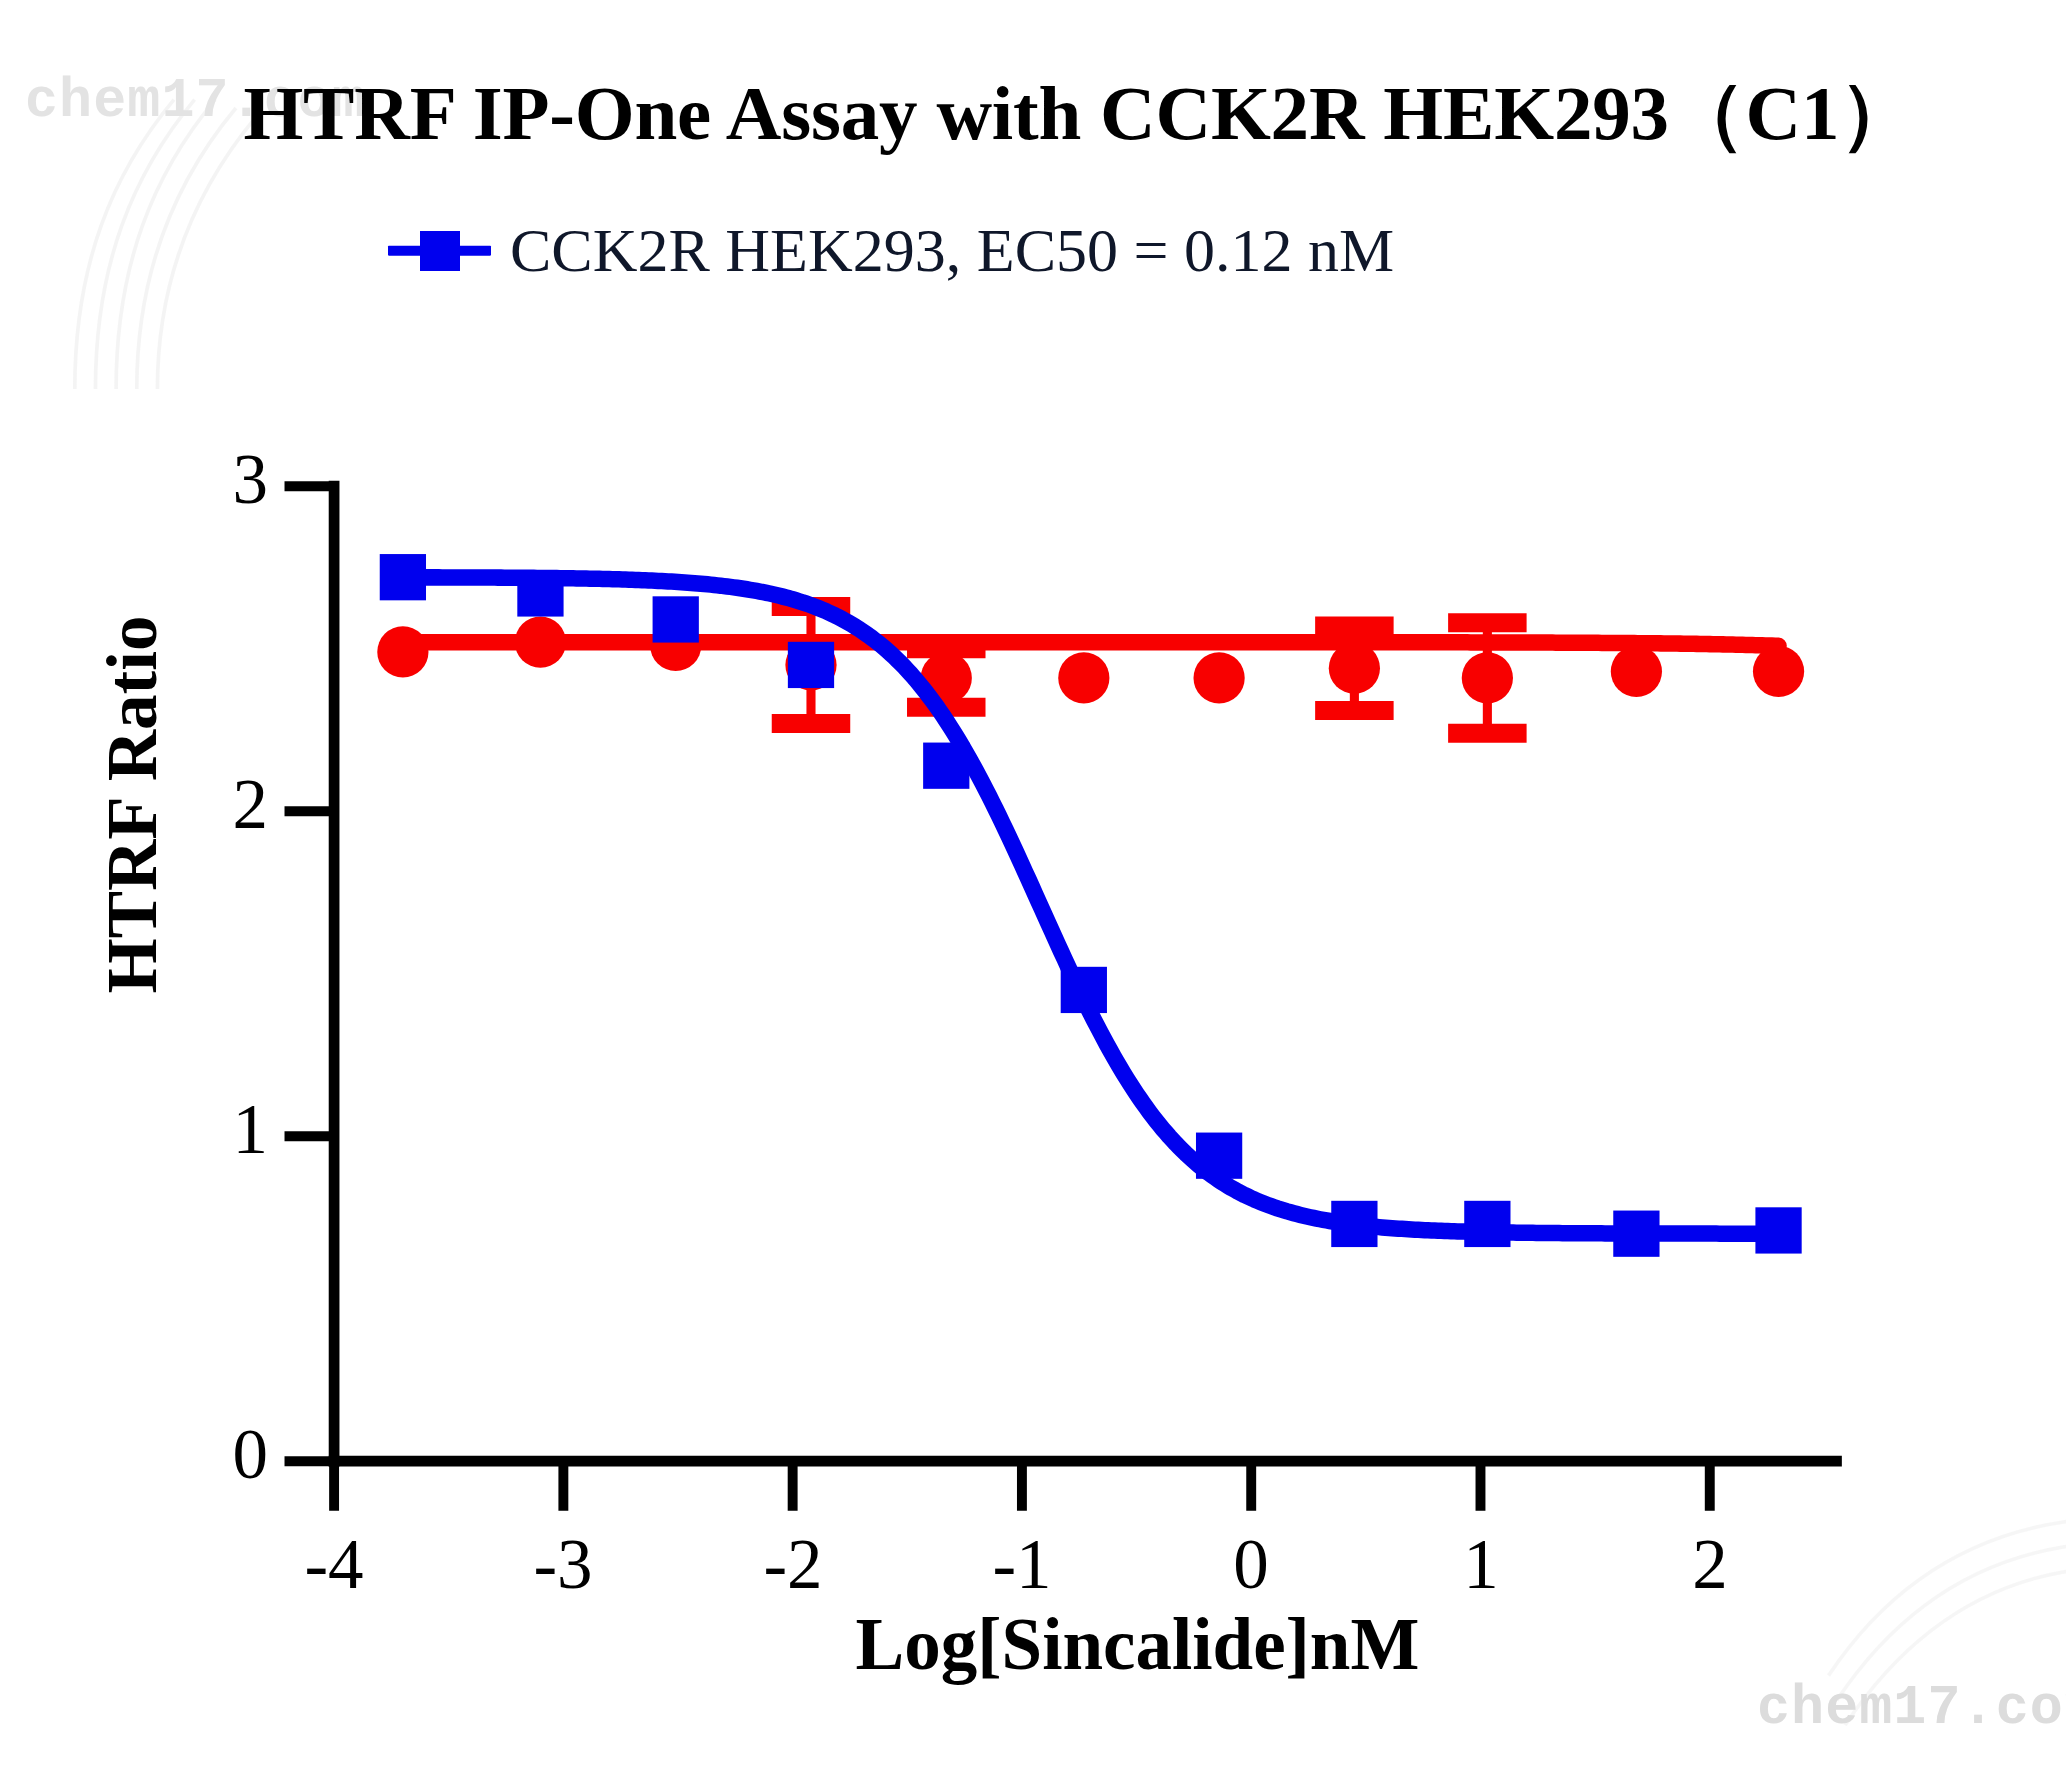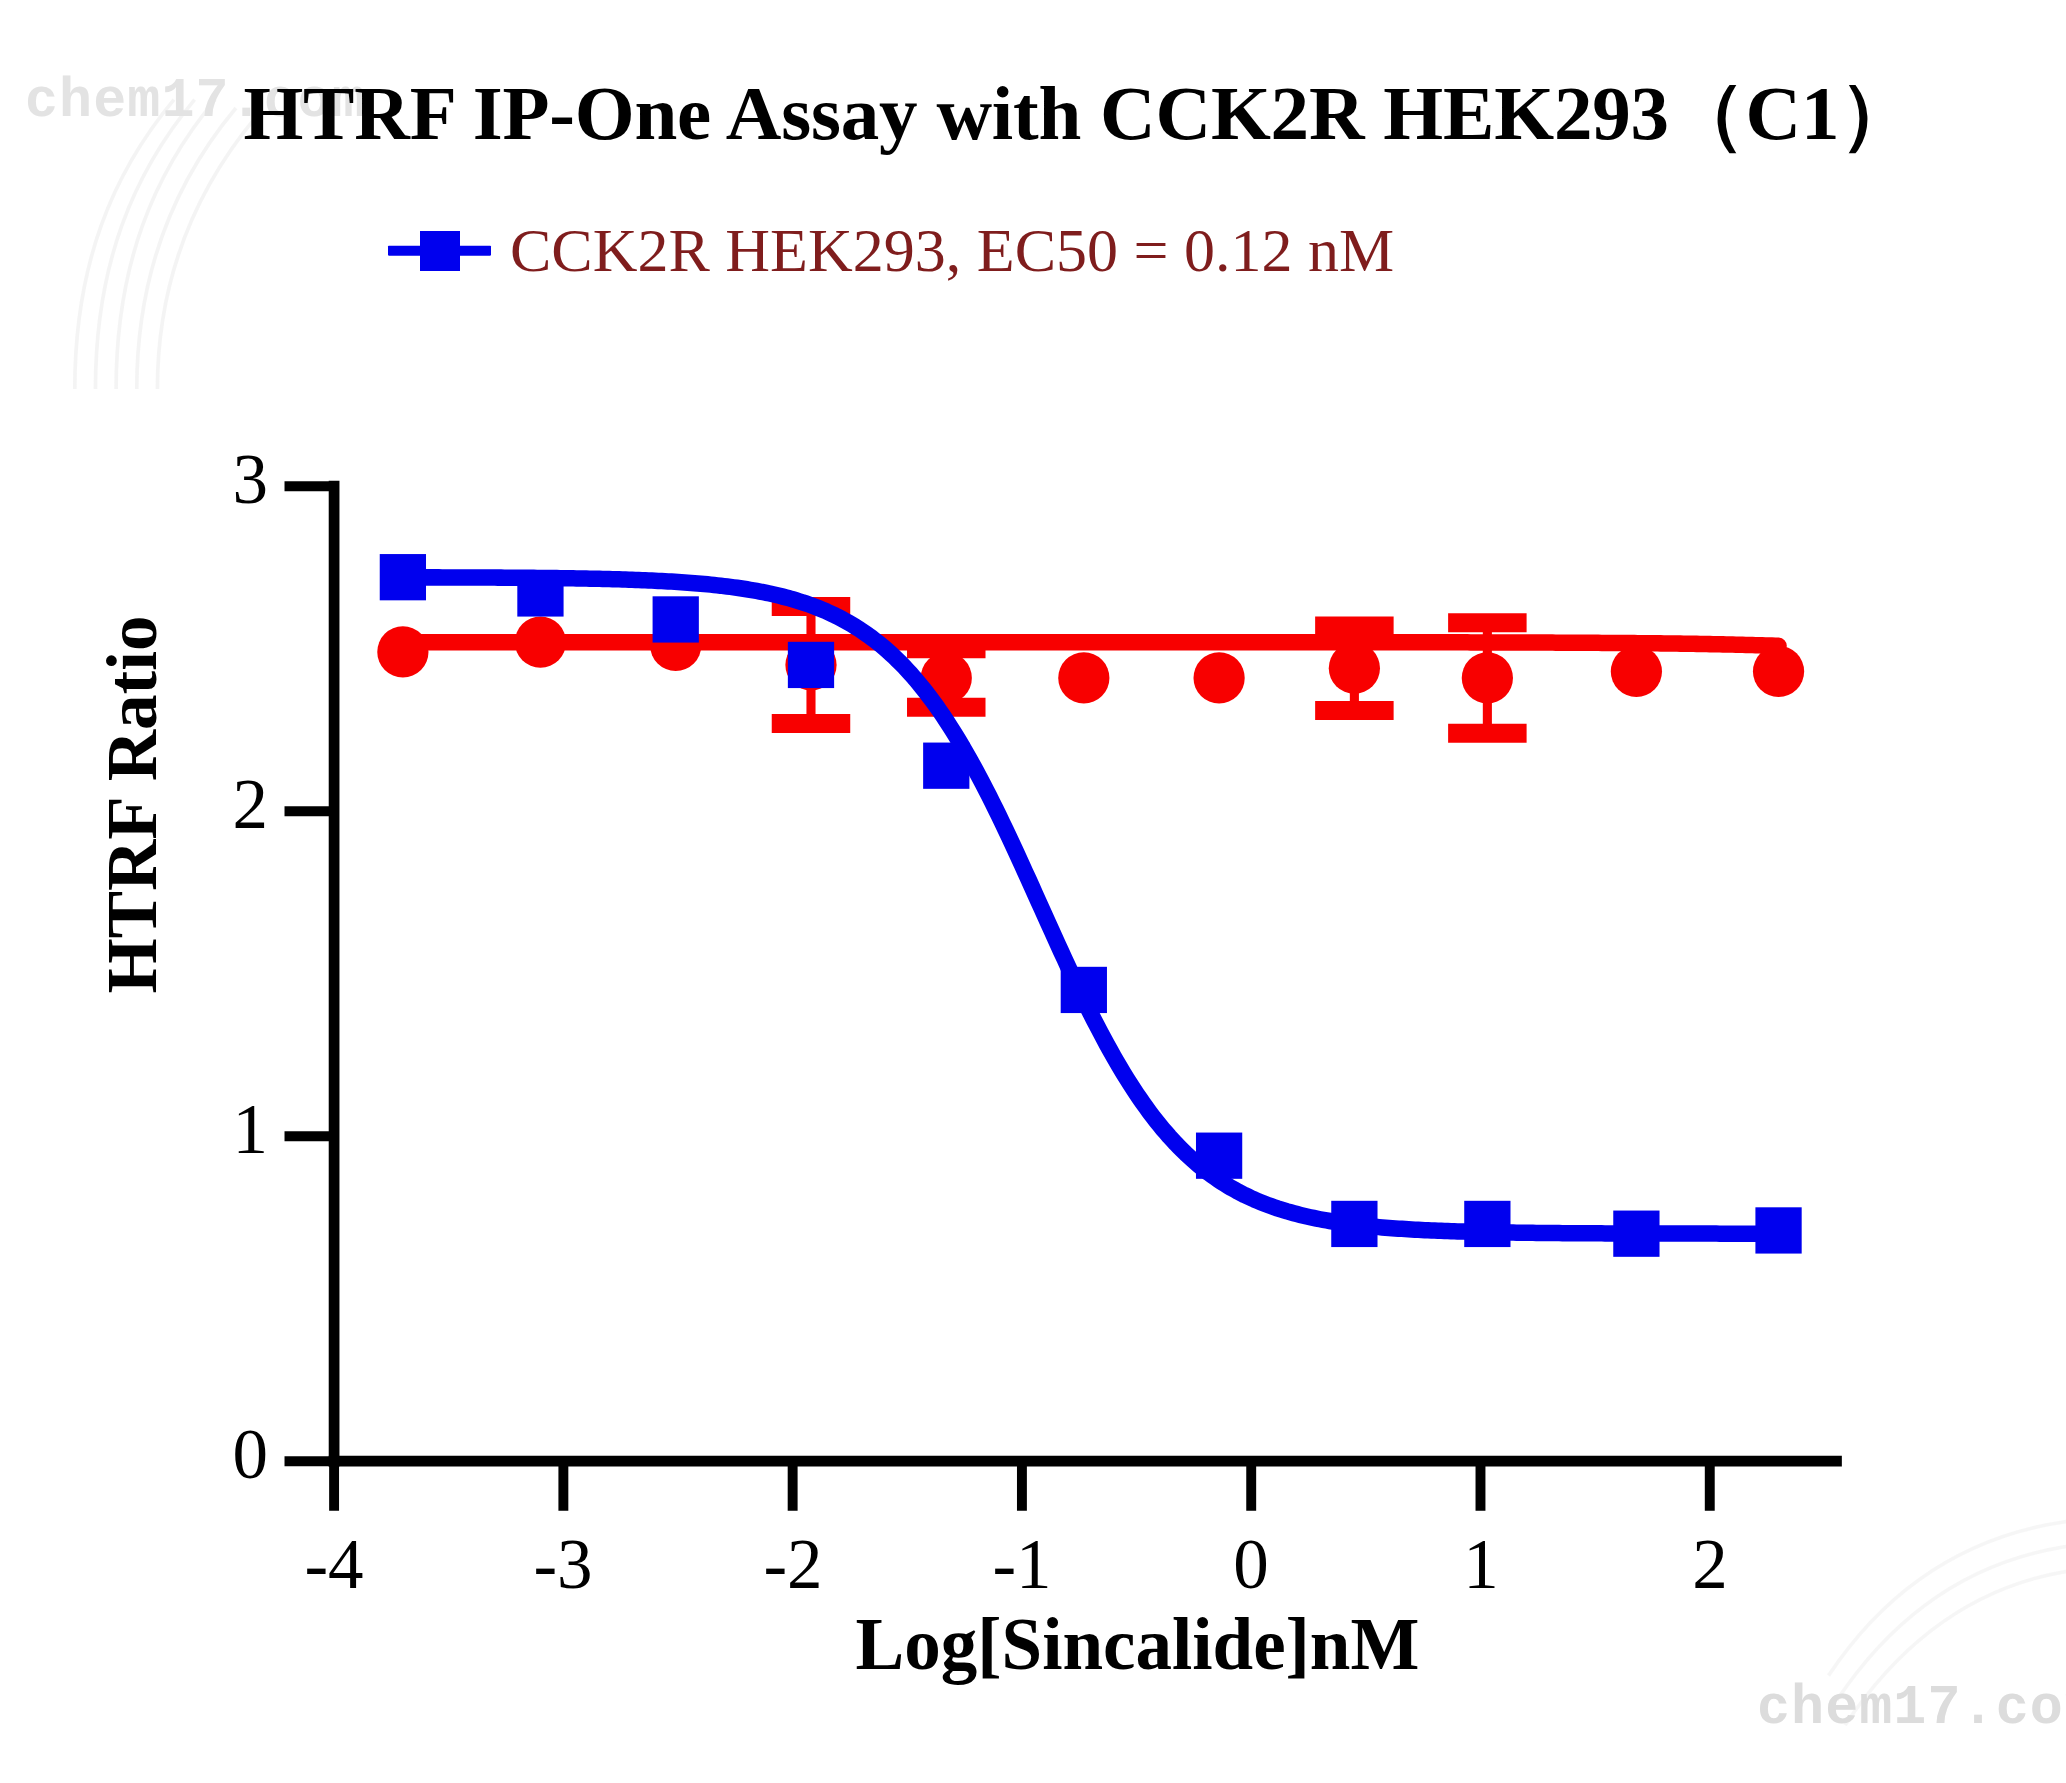--- a/index.html
+++ b/index.html
@@ -61,21 +61,21 @@
   }
   .legend-key .lk-mk-sq{
     position:absolute;left:50%;top:50%;transform:translate(-50%,-50%);
     width:40px;height:40px;
   }
   .legend-key .lk-mk-ci{
     position:absolute;left:50%;top:50%;transform:translate(-50%,-50%);
     width:40px;height:40px;border-radius:50%;
   }
   .legend-label{
-    font-size:62px;color:#7f1d1d;white-space:nowrap;
+    font-size:62px;color:#0f172a;white-space:nowrap;
     font-family:"Liberation Serif", serif;
   }
 
   
   #plot{position:absolute;left:0;top:0;width:2143px;height:1783px;}
 
   
   #ylab{
     position:absolute;
     left:-198px; top:764px;

